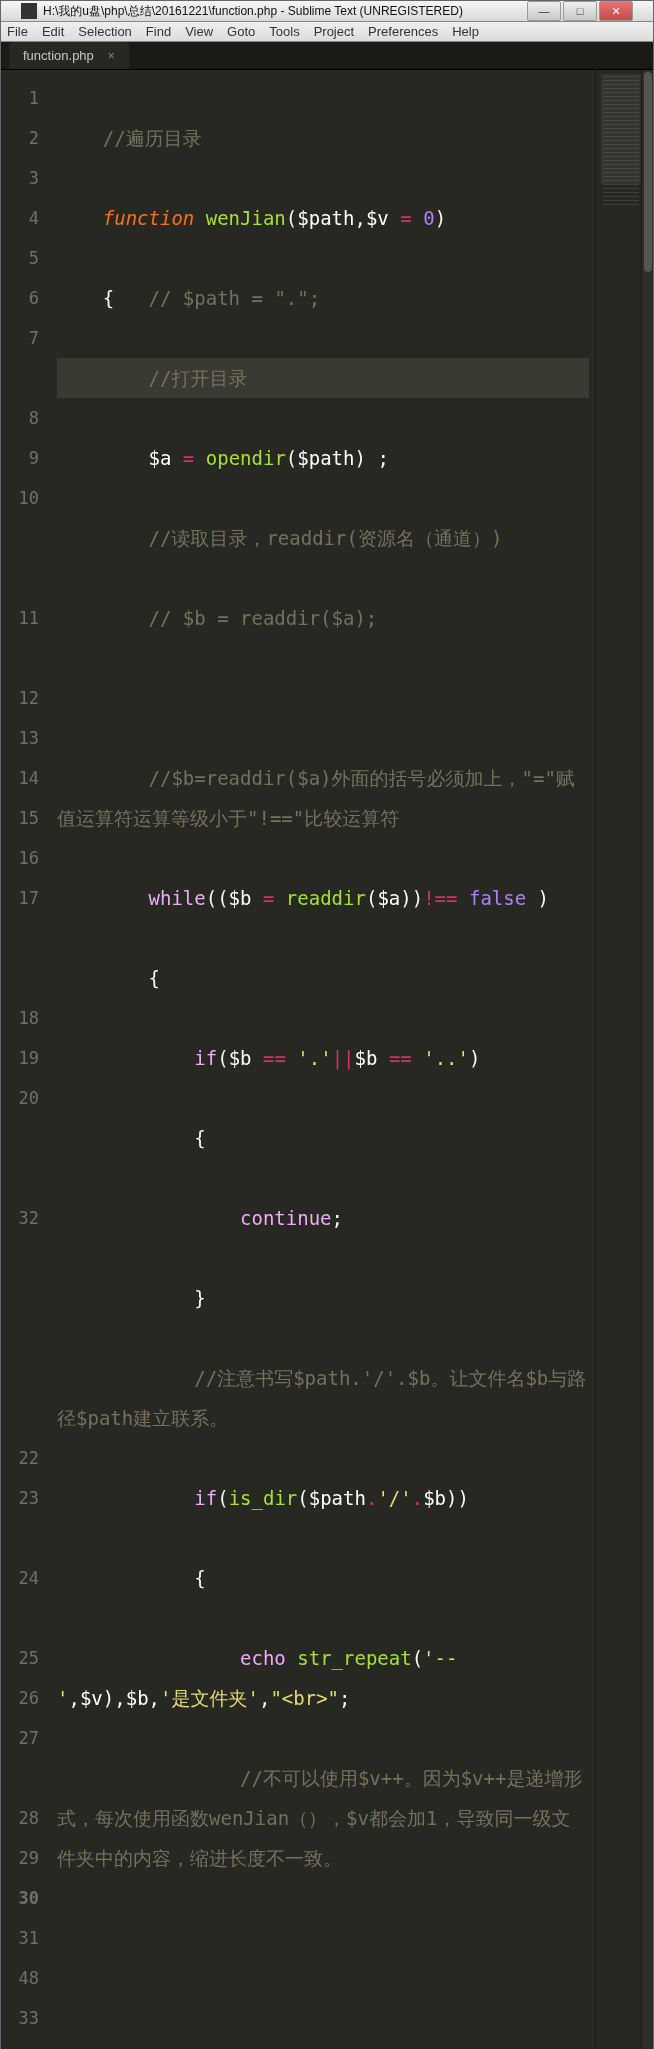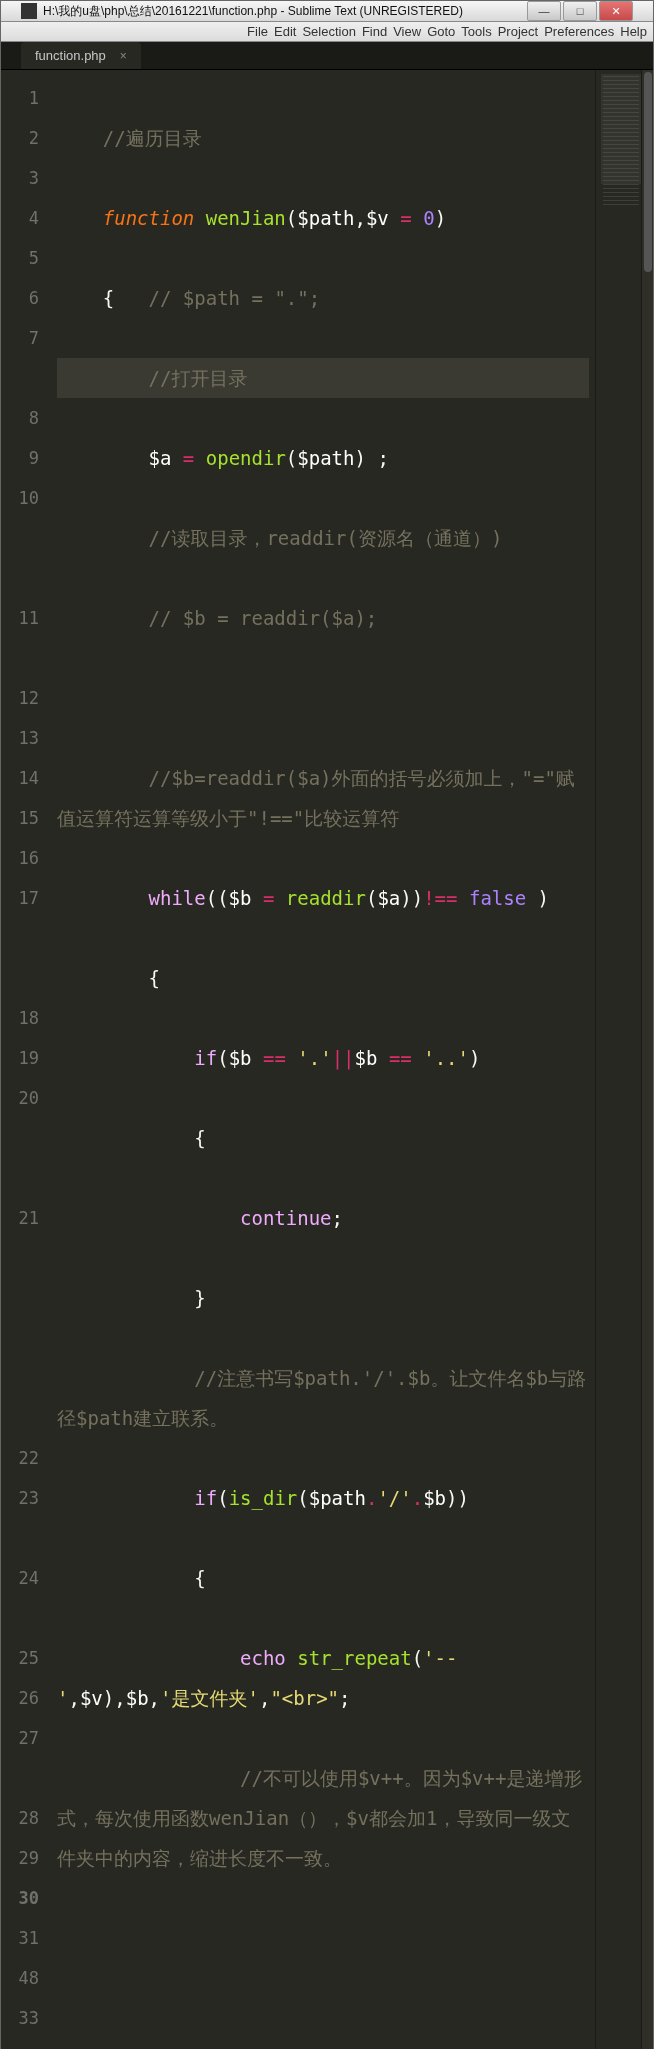--- a/index.html
+++ b/index.html
@@ -11,26 +11,26 @@
 
   
   .titlebar { height: 29px; background: linear-gradient(#f6f6f6,#d9d9d9); display:flex; align-items:center; padding:0 20px; color:#111; font: 12px "Segoe UI", Arial, sans-serif; border-bottom:1px solid #888; }
   .titlebar .icon { width:16px; height:16px; background:#333; margin-right:6px; display:inline-block; }
   .titlebar .title { flex:1; white-space:nowrap; overflow:hidden; text-overflow:ellipsis; }
   .titlebar .winbtns { display:flex; gap:2px; }
   .winbtn { width:34px; height:20px; background:linear-gradient(#f0f0f0,#c8c8c8); border:1px solid #999; border-radius:2px; display:flex; align-items:center; justify-content:center; font-size:11px; color:#333; }
   .winbtn.close { background:linear-gradient(#e57373,#c84a4a); color:#fff; }
 
   
-  .menubar { height:24px; background: linear-gradient(#efefef,#dcdcdc); display:flex; align-items:center; padding:2px 6px; gap:6px; color:#333; font: 13px "Segoe UI", Arial, sans-serif; border-bottom:1px solid #888;justify-content:flex-end; }
+  .menubar { height:24px; background: linear-gradient(#efefef,#dcdcdc); display:flex; align-items:center; padding:2px 6px; gap:14px; color:#333; font: 13px "Segoe UI", Arial, sans-serif; border-bottom:1px solid #888; }
   .menuitem { cursor:default; }
 
   
   .tabbar { height:32px; background:#1a1a16; display:flex; align-items:flex-end; border-bottom:1px solid #000; }
-  .tab { display:flex; align-items:center; gap:14px; padding:6px 14px; color:#c7c7c7; font:13px "Segoe UI", Arial, sans-serif; background:#272822; border-top-left-radius:4px; border-top-right-radius:4px; margin-left:20px; }
+  .tab { display:flex; align-items:center; gap:14px; padding:6px 14px; color:#c7c7c7; font:13px "Segoe UI", Arial, sans-serif; background:#272822; border-top-left-radius:4px; border-top-right-radius:4px; margin-left:8px; }
   .tab .tclose { font-size:12px; color:#888; }
 
   
   .editor-wrap { flex:1; display:flex; background:#272822; position:relative; }
   .gutter { width:48px; background:#272822; color:#71716a; text-align:right; padding:8px 10px 8px 4px; line-height:40px; font-size:17px; user-select:none; }
   .gutter div { height:40px; } 
   .code { flex:1; padding:8px 6px 8px 8px; line-height:40px; white-space:pre-wrap; word-break:break-all; font-size:19px; }
   .code .line { display:block; min-height:40px; }
   .line.hl { background:#3a3a32; }
 
@@ -102,21 +102,21 @@
         <div style="height: 80px;">11</div>
         <div style="height: 40px;">12</div>
         <div style="height: 40px;">13</div>
         <div style="height: 40px;">14</div>
         <div style="height: 40px;">15</div>
         <div style="height: 40px;">16</div>
         <div style="height: 120px;">17</div>
         <div style="height: 40px;">18</div>
         <div style="height: 40px;">19</div>
         <div style="height: 120px;">20</div>
-        <div style="height: 240px;">21</div>
+        <div style="height: 240px;">32</div>
         <div style="height: 40px;">22</div>
         <div style="height: 80px;">23</div>
         <div style="height: 80px;">24</div>
         <div style="height: 40px;">25</div>
         <div style="height: 40px;">26</div>
         <div style="height: 80px;">27</div>
         <div style="height: 40px;">28</div>
         <div style="height: 40px;">29</div>
         <div style="height: 40px; font-weight: bold;">30</div>
         <div style="height: 40px;">31</div>

